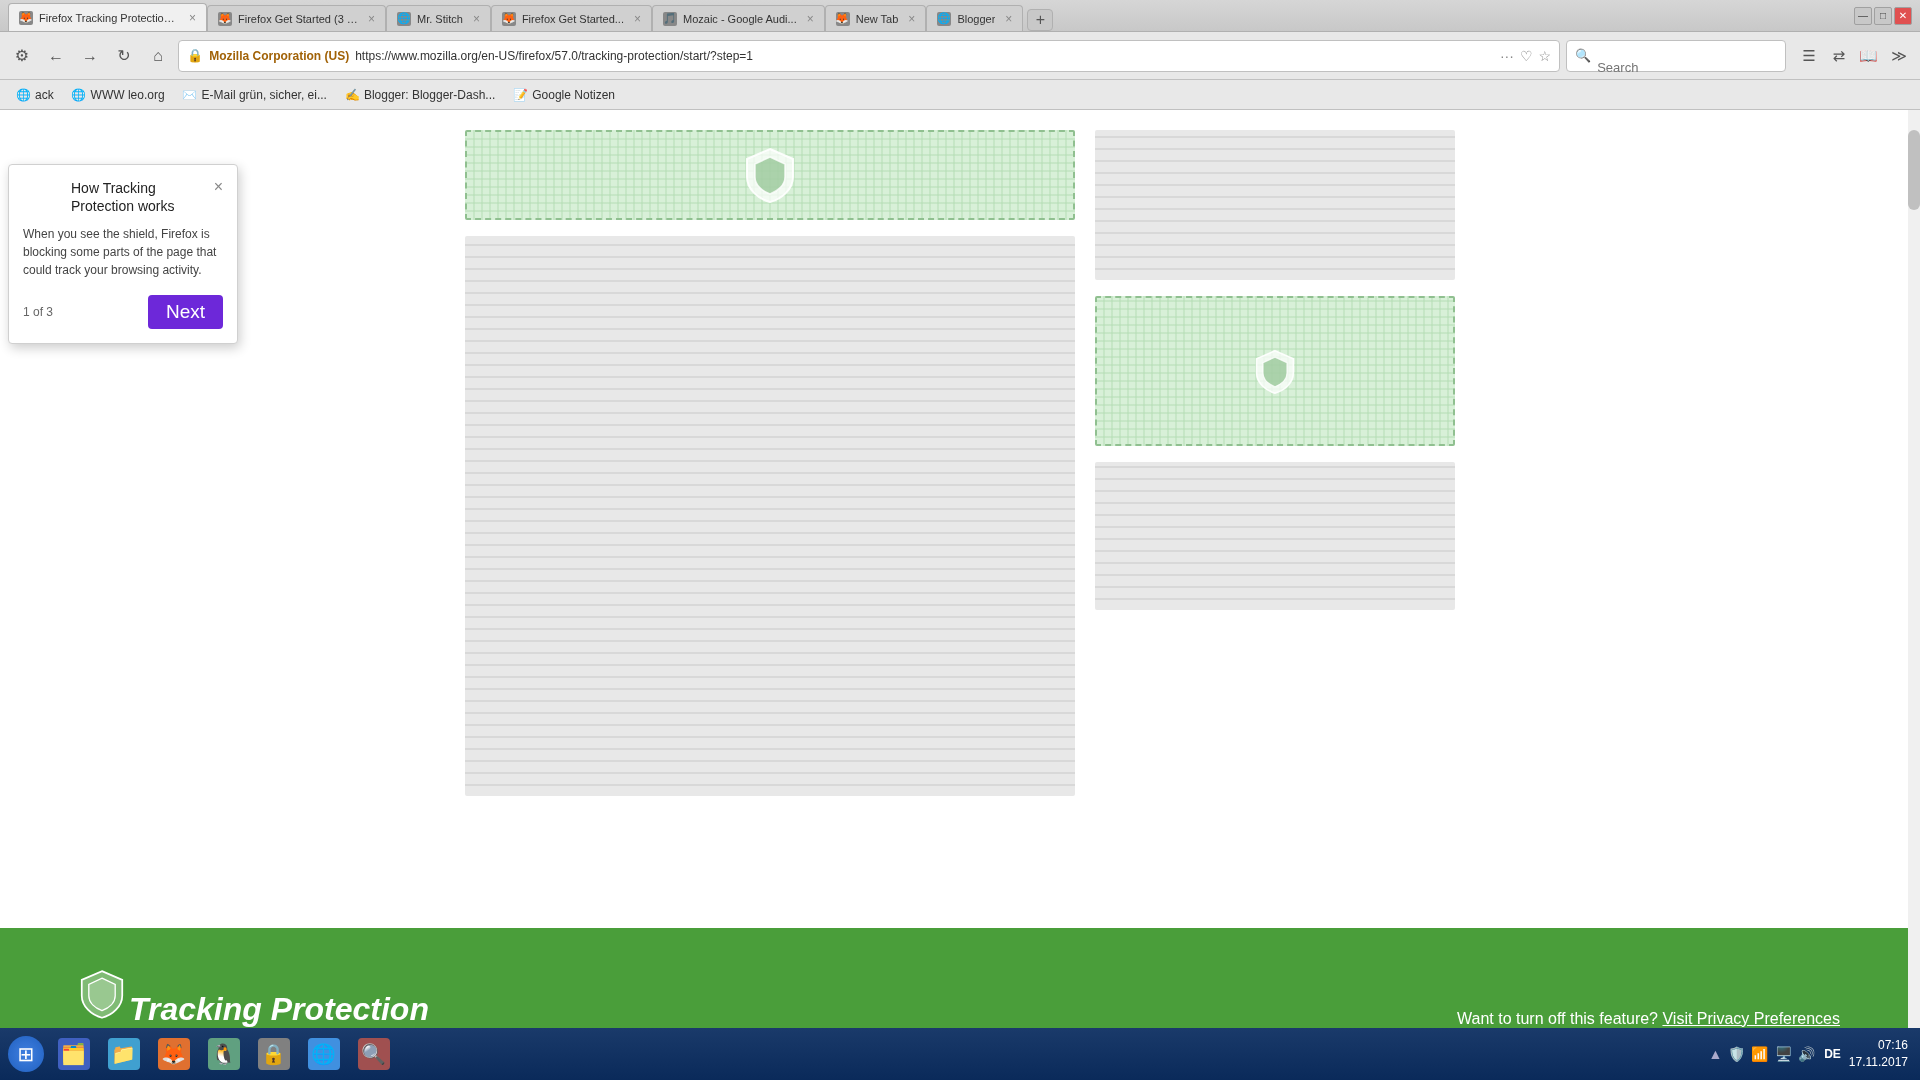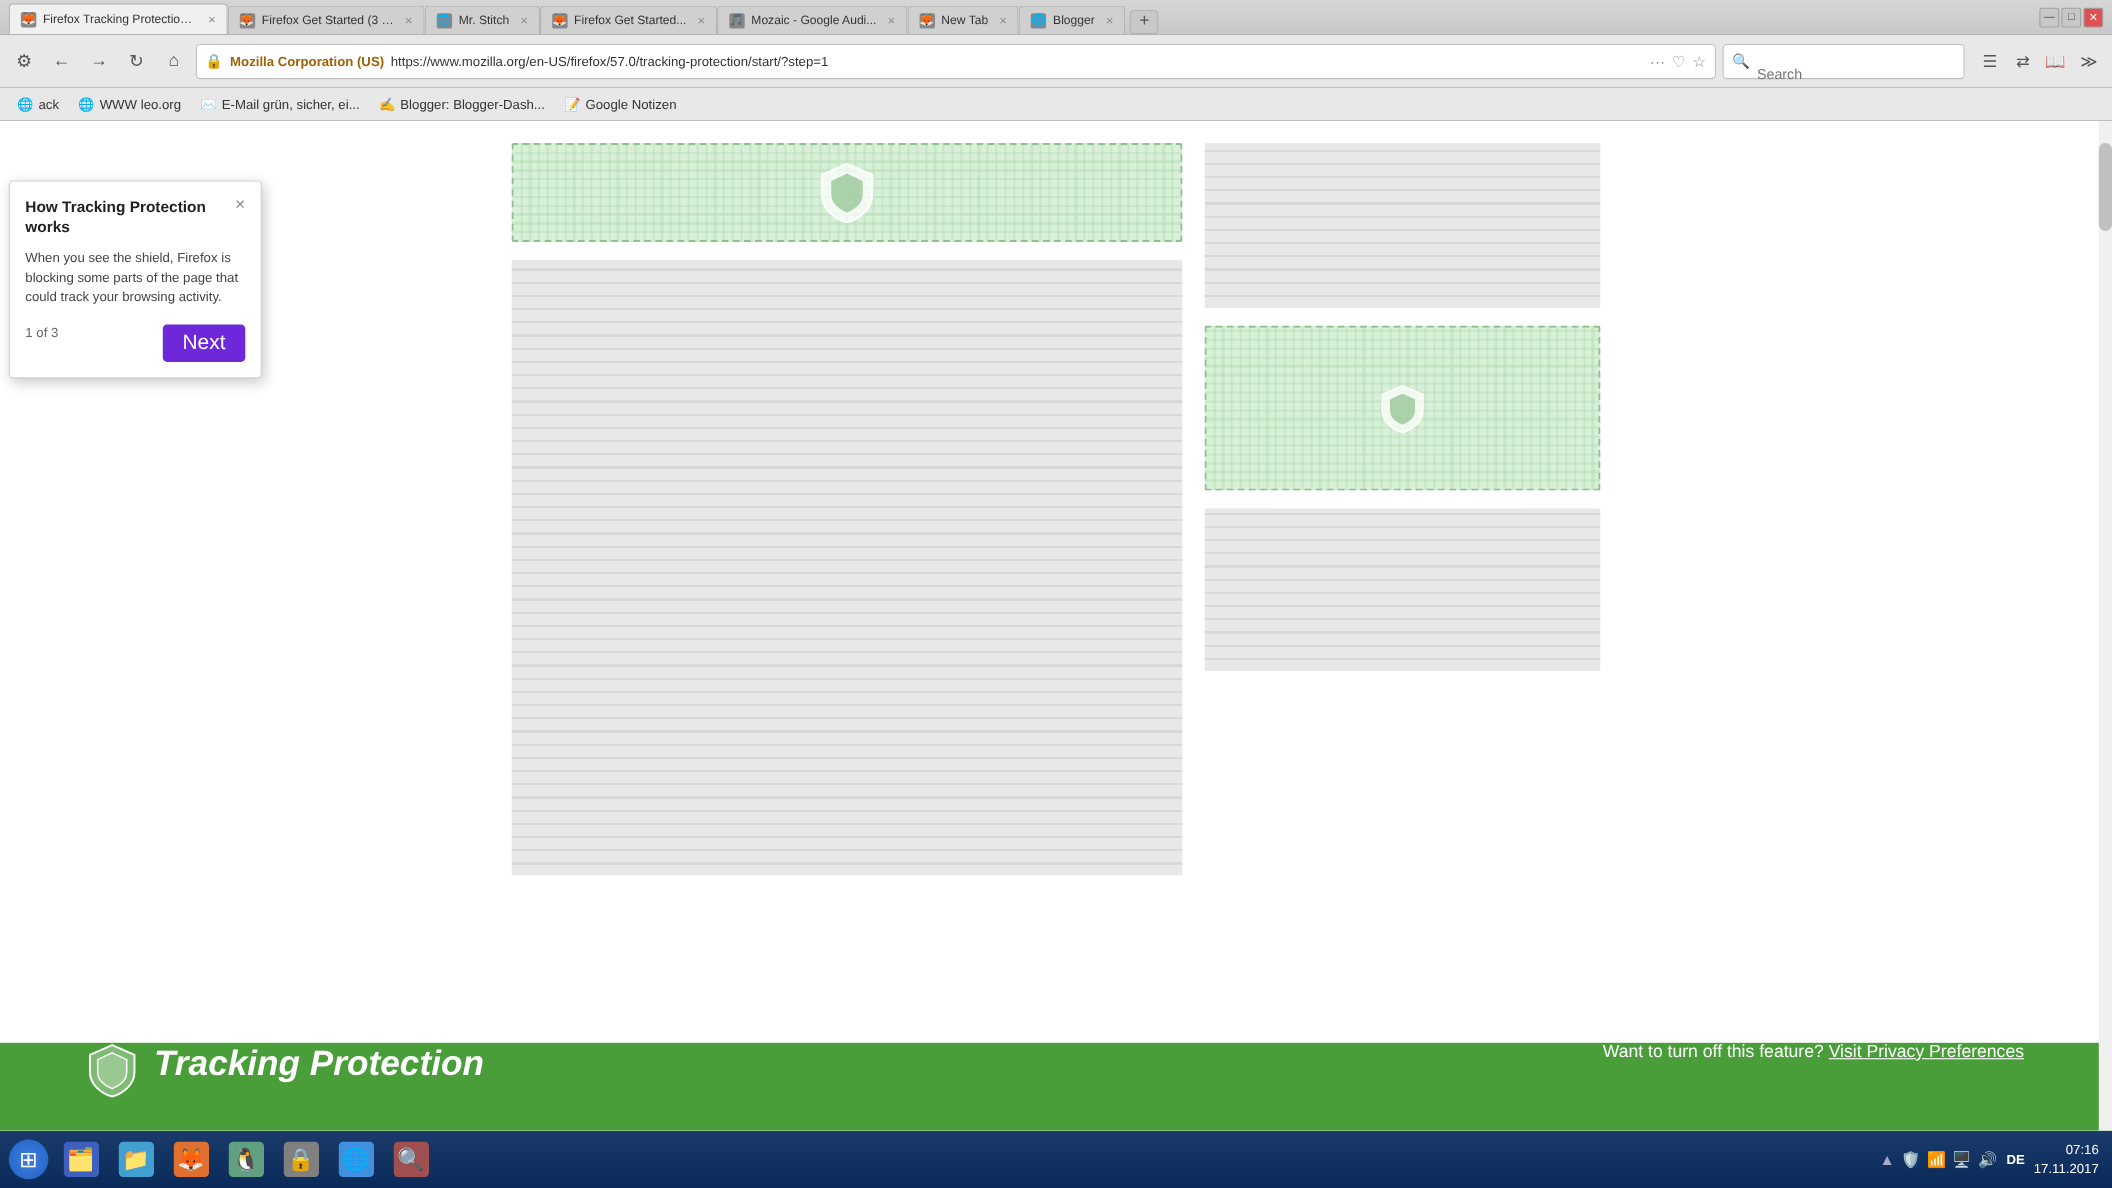--- a/index.html
+++ b/index.html
@@ -260,66 +260,67 @@
       z-index: 100;
     }
     .tooltip-header {
       display: flex;
       justify-content: space-between;
       align-items: flex-start;
       margin-bottom: 10px;
     }
     .tooltip-title {
       font-size: 14px;
-      font-weight: bold;
+      font-weight: normal;
       color: #222;
       line-height: 1.3;
       flex: 1;
+      margin-left: 48px;
     }
     .tooltip-close {
       font-size: 16px;
       color: #888;
       cursor: pointer;
       margin-left: 8px;
       line-height: 1;
     }
     .tooltip-body {
       font-size: 12px;
       color: #444;
       line-height: 1.5;
       margin-bottom: 16px;
     }
     .tooltip-footer {
       display: flex;
       justify-content: space-between;
-      align-items: flex-start;
+      align-items: center;
     }
     .tooltip-progress {
       font-size: 12px;
       color: #666;
     }
     .tooltip-next-btn {
       background: #6d28d9;
       color: white;
       border: none;
       border-radius: 4px;
       padding: 6px 18px;
       font-size: 19px;
       font-weight: normal;
       cursor: pointer;
     }
 
     
     .tracking-bar {
-      height: 80px;
+      height: 100px;
       background: #4a9e3a;
       display: flex;
-      align-items: flex-start;
+      align-items: flex-end;
       padding: 0 80px;
-      gap: 16px;
+      gap: 5px;
     }
     .tracking-shield {
       color: white;
       font-size: 40px;
     }
     .tracking-title {
       font-size: 32px;
       font-style: italic;
       color: white;
       font-weight: bold;

